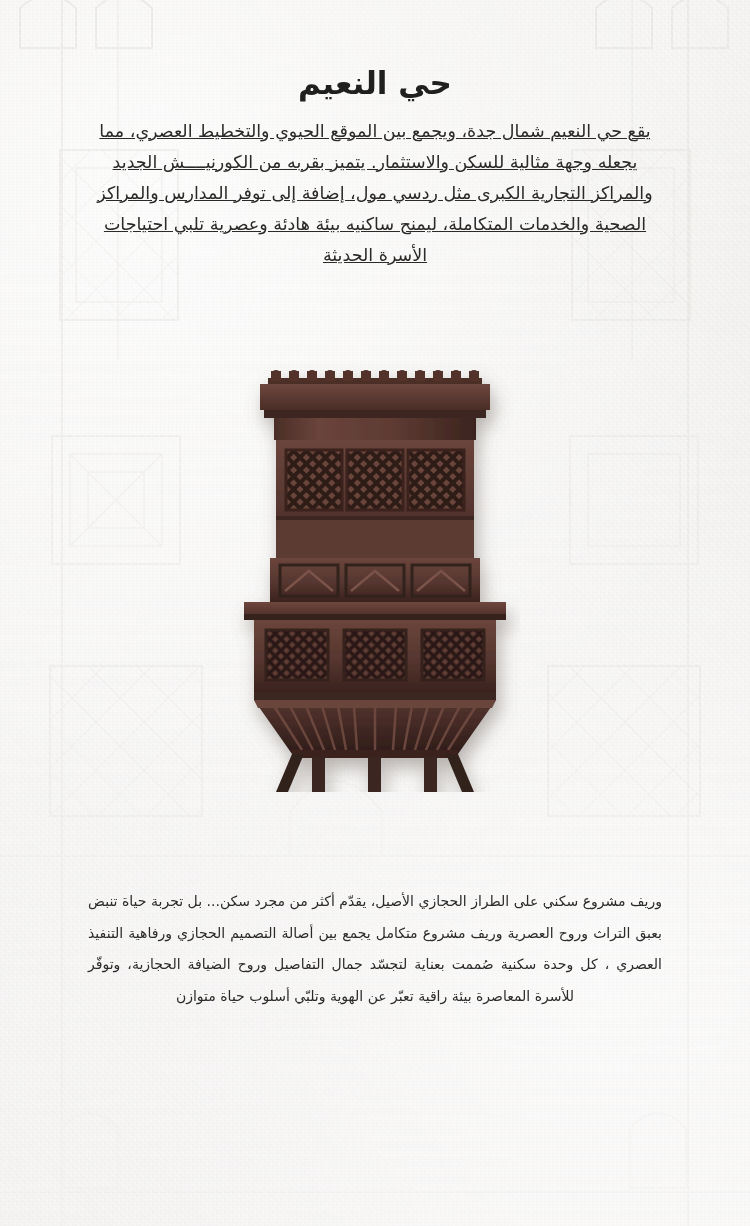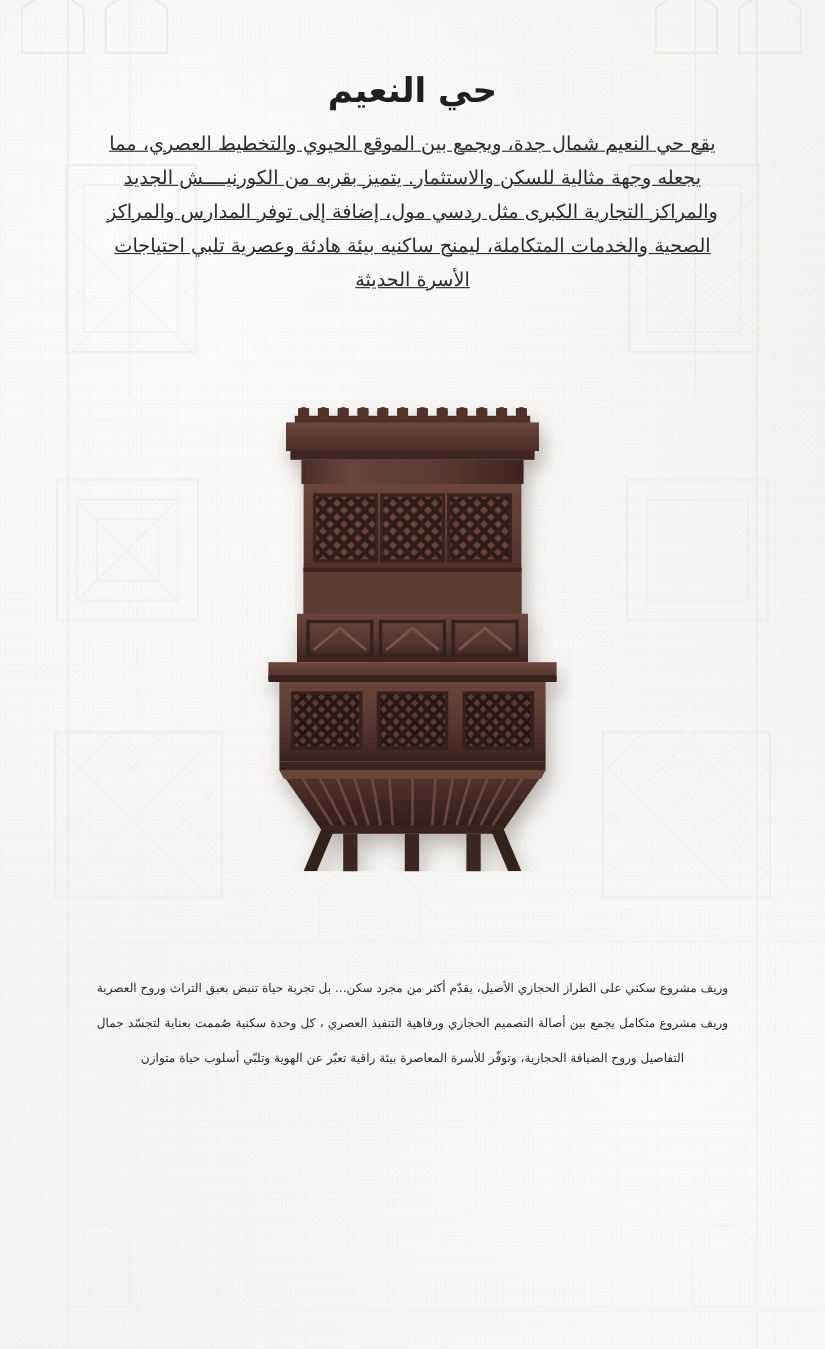--- a/index.html
+++ b/index.html
@@ -85,21 +85,21 @@
     justify-content: center;
   }
 
   .bottom-paragraph {
     position: absolute;
     top: 872px;
     left: 88px;
     right: 88px;
     text-align: justify;
     text-align-last: center;
-    font-size: 11px;
+    font-size: 14px;
     line-height: 31.5px;
     color: #2b2a29;
   }
 </style>
 </head>
 <body>
 
 <div class="page">
 
   <svg class="watermark" width="750" height="1226" viewBox="0 0 750 1226" xmlns="http://www.w3.org/2000/svg">

